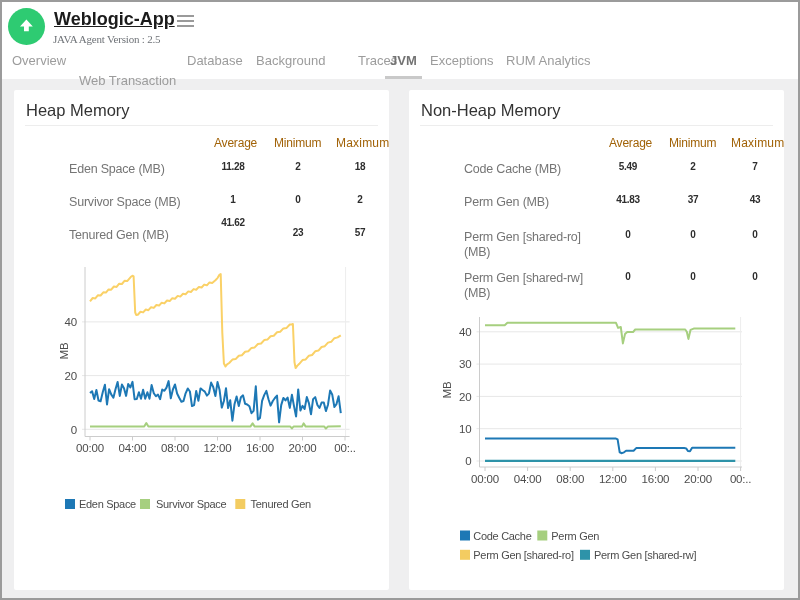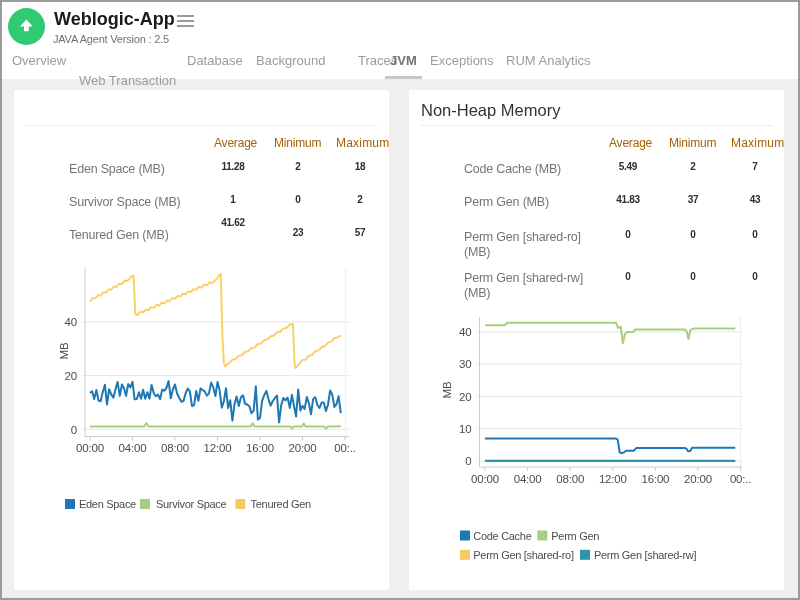--- a/index.html
+++ b/index.html
@@ -1,22 +1,22 @@
 <!DOCTYPE html>
 <html><head><meta charset="utf-8">
 <style>
 * { margin:0; padding:0; box-sizing:border-box; }
 body { width:800px; height:600px; font-family:"Liberation Sans", sans-serif; }
 #frame { position:absolute; left:0; top:0; width:800px; height:600px; border:2px solid #9b9b9b; background:#efeff0; overflow:hidden; }
 #hdr { position:absolute; left:0; top:0; width:796px; height:77px; background:#fff; }
 #circ { position:absolute; left:6px; top:6px; width:37px; height:37px; border-radius:50%; background:#2ecb72; }
-#title { position:absolute; left:52px; top:7px; font-size:18px; font-weight:bold; color:#1b1b1b; }
+#title { position:absolute; left:52px; top:7px; font-size:18px; font-weight:bold; color:#1b1b1b;text-decoration:underline; }
 #burger { position:absolute; left:175px; top:13px; width:17px; }
 #burger div { height:2px; background:#9a9a9a; margin-bottom:3px; }
-#sub { position:absolute; left:51px; top:31px; font-size:11px; letter-spacing:-0.2px; color:#6e7277; }
+#sub { position:absolute; left:51px; top:31px; font-size:11px; letter-spacing:-0.2px; color:#6e7277;font-family:Liberation Serif, serif; }
 .tab { position:absolute; top:51px; font-size:13px; color:#9c9c9c; }
 #jvm { font-weight:bold; color:#737373; }
 #jvmbar { position:absolute; left:383px; top:74px; width:37px; height:3px; background:#c9c9c9; }
 .card { position:absolute; top:88px; width:375px; height:500px; background:#fff; border-radius:2px; overflow:hidden; }
 #lcard { left:12px; }
 #rcard { left:407px; }
 .ctitle { position:absolute; left:12px; top:11px; font-size:16.5px; color:#333; }
 .csep { position:absolute; left:11px; right:11px; top:35px; height:1px; background:#ededed; }
 .thead { position:absolute; top:46px; font-size:12px; color:#a16207; letter-spacing:-0.2px; }
 .rlabel { position:absolute; left:55px; font-size:12.5px; color:#757575; line-height:15px; letter-spacing:-0.2px; }
@@ -46,20 +46,21 @@
   <div class="tab" style="left:185px;">Database</div>
   <div class="tab" style="left:254px;">Background</div>
   <div class="tab" style="left:356px;">Traces</div>
   <div class="tab" id="jvm" style="left:388px;">JVM</div>
   <div class="tab" style="left:428px;">Exceptions</div>
   <div class="tab" style="left:504px;text-align:right;">RUM Analytics</div>
  </div>
  <div id="jvmbar"></div>
 
  <div class="card" id="lcard">
+  <div class="ctitle">Heap Memory</div>
   <div class="csep"></div>
   <div class="thead" style="left:200px;">Average</div>
   <div class="thead" style="left:260px;">Minimum</div>
   <div class="thead" style="left:322px;letter-spacing:0.2px;">Maximum</div>
   <div class="rlabel" style="top:72px;">Eden Space (MB)</div>
   <div class="val ca" style="left:219px;top:71px;">11.28</div>
   <div class="val ca" style="left:284px;top:71px;">2</div>
   <div class="val ca" style="left:346px;top:71px;">18</div>
   <div class="rlabel" style="top:105px;">Survivor Space (MB)</div>
   <div class="val ca" style="left:219px;top:104px;">1</div>

